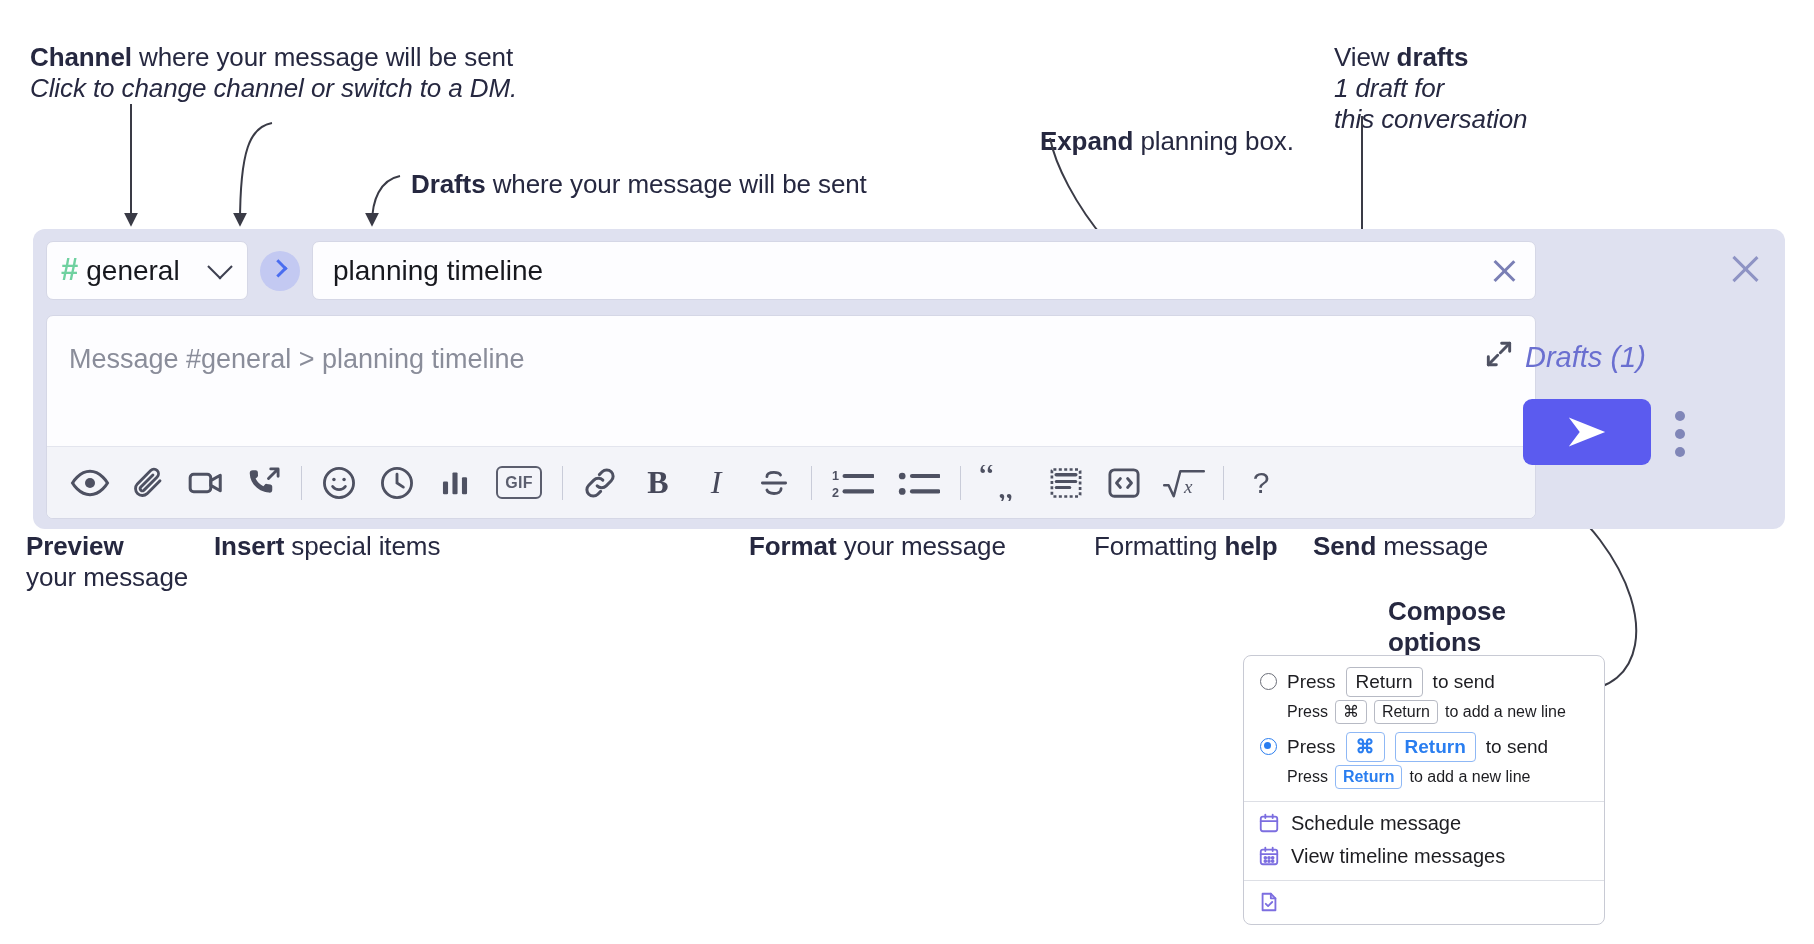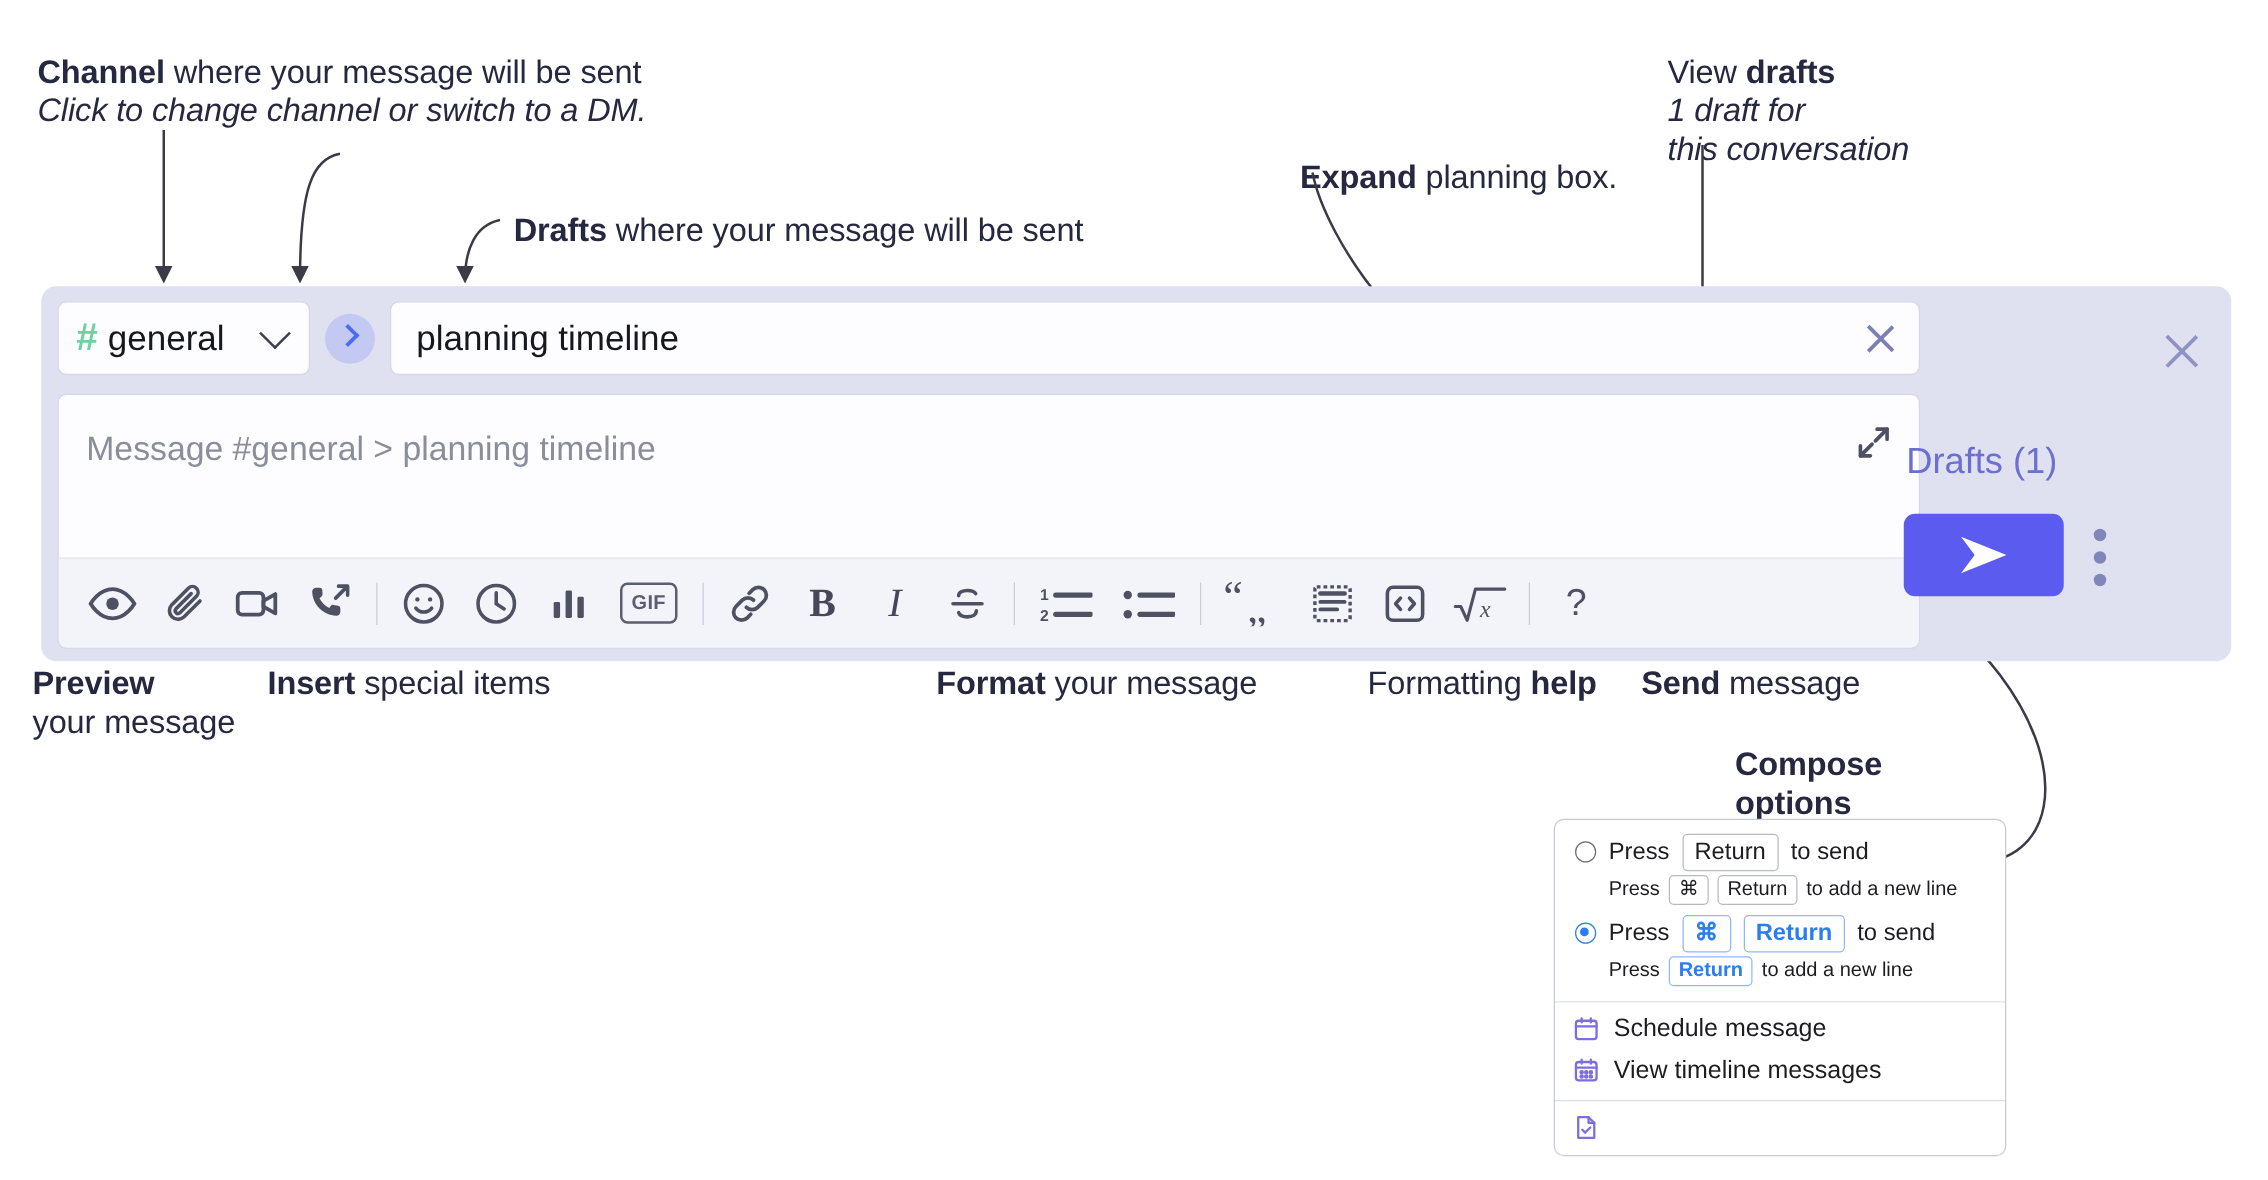--- a/index.html
+++ b/index.html
@@ -183,22 +183,22 @@
   .bold-g, .ital-g {
     font-size: 32px; color: #46485a;
   }
   .bold-g { font-weight: 700; font-family: "Liberation Serif", serif; }
   .ital-g { font-style: italic; font-family: "Liberation Serif", serif; font-weight: 400;}
   .qmark { font-size: 30px; color: #4e5162; }
 
   
   #right-col {
     position: absolute;
-    right: 0; top: 12px;
-    width: 262px; height: 300px;
+    right: 0; top: 0;
+    width: 262px; height: 300px; font-style: italic;
   }
   .close-compose {
     position: absolute;
     right: 24px; top: 23px;
     width: 34px; height: 34px;
   }
   .close-compose::before, .close-compose::after {
     content: ""; position: absolute;
     left: 50%; top: 0;
     width: 2.6px; height: 34px;

